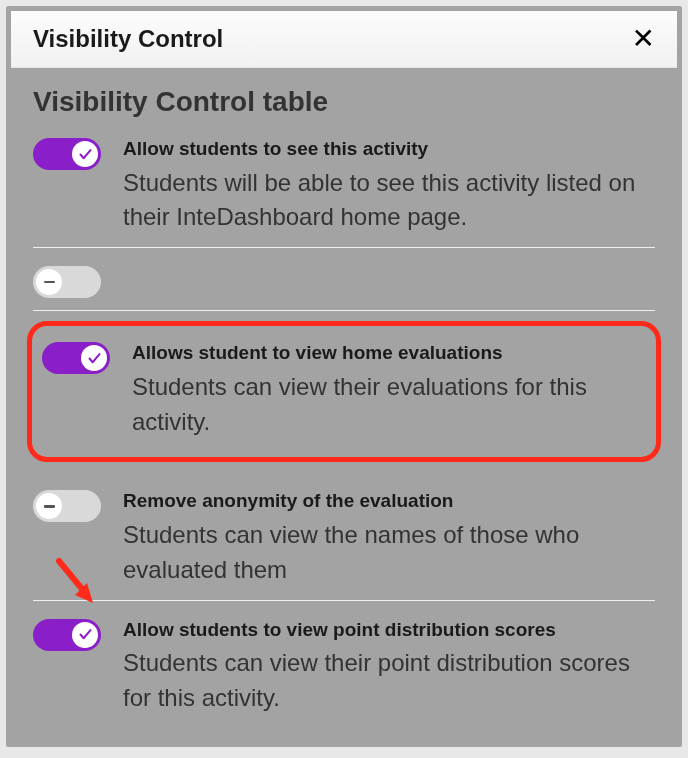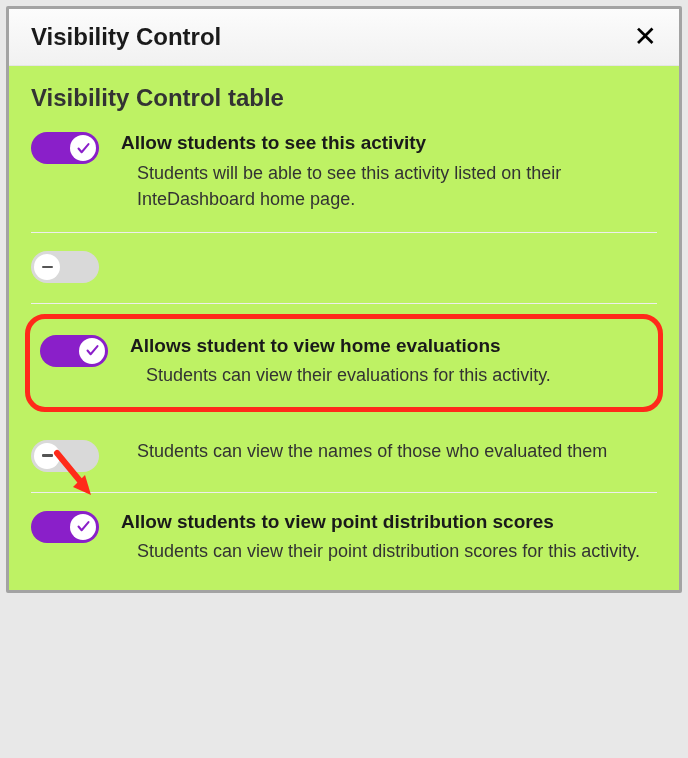--- a/index.html
+++ b/index.html
@@ -3,22 +3,22 @@
   <meta charset="utf-8">
   <style>
     * { box-sizing: border-box; margin: 0; padding: 0; }
     body {
       font-family: -apple-system, BlinkMacSystemFont, "Segoe UI", Helvetica, Arial, sans-serif;
       background: #e8e8e8;
       padding: 6px;
       width: 688px;
     }
     .modal {
-      background: #bef264;
-      border: 3px solid #a3a3a3;
+      background: #a3a3a3;
+      border: 5px solid #a3a3a3;
       border-radius: 2px;
       overflow: hidden;
     }
     .modal-header {
       display: flex;
       justify-content: space-between;
       align-items: center;
       padding: 14px 22px;
       background: linear-gradient(#fcfcfc, #f1f1f1);
       border-bottom: 1px solid #e5e5e5;
@@ -32,29 +32,29 @@
       font-size: 28px;
       font-weight: 400;
       cursor: pointer;
       line-height: 1;
       color: #000;
     }
     .modal-body {
       padding: 18px 22px 22px 22px;
     }
     .table-caption {
-      font-size: 24px;
+      font-size: 28px;
       font-weight: 600;
       color: #333;
       margin-bottom: 18px;
     }
     .row {
       display: flex;
       align-items: flex-start;
-      padding: 16px 0 20px 0;
+      padding: 16px 0 12px 0;
       border-bottom: 1px solid #eee;
       gap: 22px;
       position: relative;
     }
     .row:first-of-type { padding-top: 0; }
     .row:last-of-type { border-bottom: none; padding-bottom: 4px; justify-content: flex-end; }
     .row.highlighted {
       border: 5px solid #ff2a1a;
       border-radius: 20px;
       margin: 10px -6px;
@@ -93,24 +93,23 @@
     }
     .text-block { flex: 1; }
     .row-title {
       font-size: 19px;
       font-weight: 700;
       color: #1a1a1a;
       margin-bottom: 4px;
       line-height: 1.35;
     }
     .row-desc {
-      font-size: 18px;
+      font-size: 24px;
       color: #333;
       line-height: 1.45;
-      margin-left: 16px;
     }
     .arrow-annot {
       position: absolute;
       left: 20px;
       top: -46px;
       pointer-events: none;
     }
   </style>
 </head>
 <body>
@@ -158,20 +157,21 @@
             <div class="row-desc">Students can view their evaluations for this activity.</div>
           </div>
         </div>
         <div class="row">
           <div class="toggle off">
             <div class="knob">
               <div class="minus"></div>
             </div>
           </div>
           <div class="text-block">
+            <div class="row-title">Remove anonymity of the evaluation</div>
             <div class="row-desc">Students can view the names of those who evaluated them</div>
           </div>
         </div>
         <div class="row">
           <div class="arrow-annot"><svg width="50" height="56" viewBox="0 0 50 56">
               <line x1="6" y1="6" x2="34" y2="40" stroke="#ff2a1a" stroke-width="6" stroke-linecap="round"></line>
               <polygon points="40,48 22,40 34,28" fill="#ff2a1a"></polygon>
             </svg></div>
           <div class="toggle on">
             <div class="knob">

